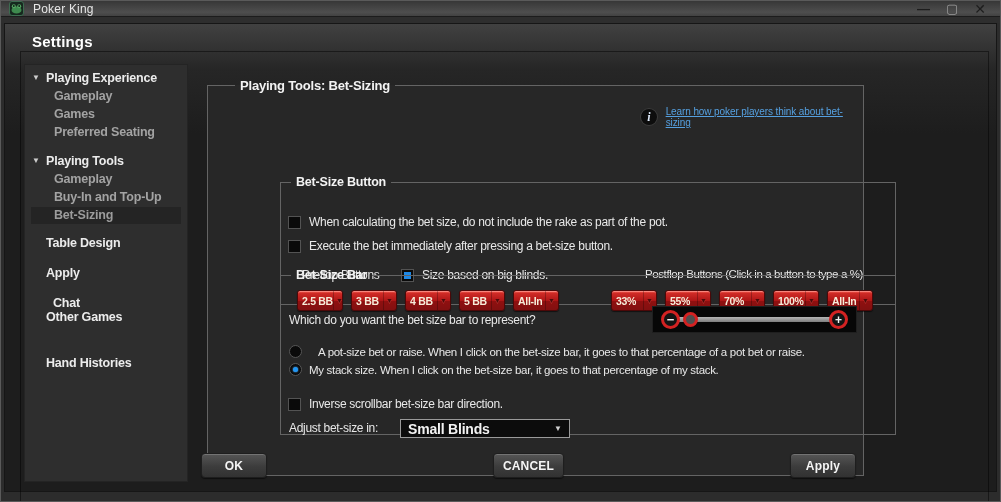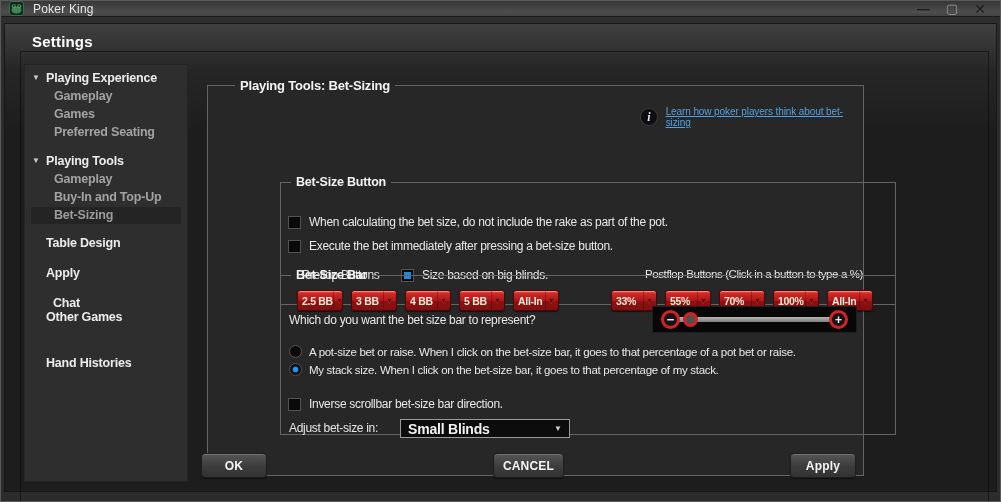--- a/index.html
+++ b/index.html
@@ -247,21 +247,21 @@
           <span class="txt">Which do you want the bet size bar to represent?</span>
         </div>
 
         <div class="slider-panel">
           <div class="slider-track"></div>
           <div class="slider-circle slider-minus">−</div>
           <div class="slider-circle slider-knob"></div>
           <div class="slider-circle slider-plus">+</div>
         </div>
 
-        <div class="ctl-row" style="left:8px; top:63px; gap:7px;">
+        <div class="ctl-row" style="left:8px; top:63px; gap:16px;">
           <span class="radio"></span>
           <span class="txt" style="font-size:11.5px;">A pot-size bet or raise. When I click on the bet-size bar, it goes to that percentage of a pot bet or raise.</span>
         </div>
         <div class="ctl-row" style="left:8px; top:81px; gap:7px;">
           <span class="radio selected"></span>
           <span class="txt" style="font-size:11.5px;">My stack size. When I click on the bet-size bar, it goes to that percentage of my stack.</span>
         </div>
 
         <div class="ctl-row" style="left:7px; top:115px;">
           <span class="checkbox"></span>

